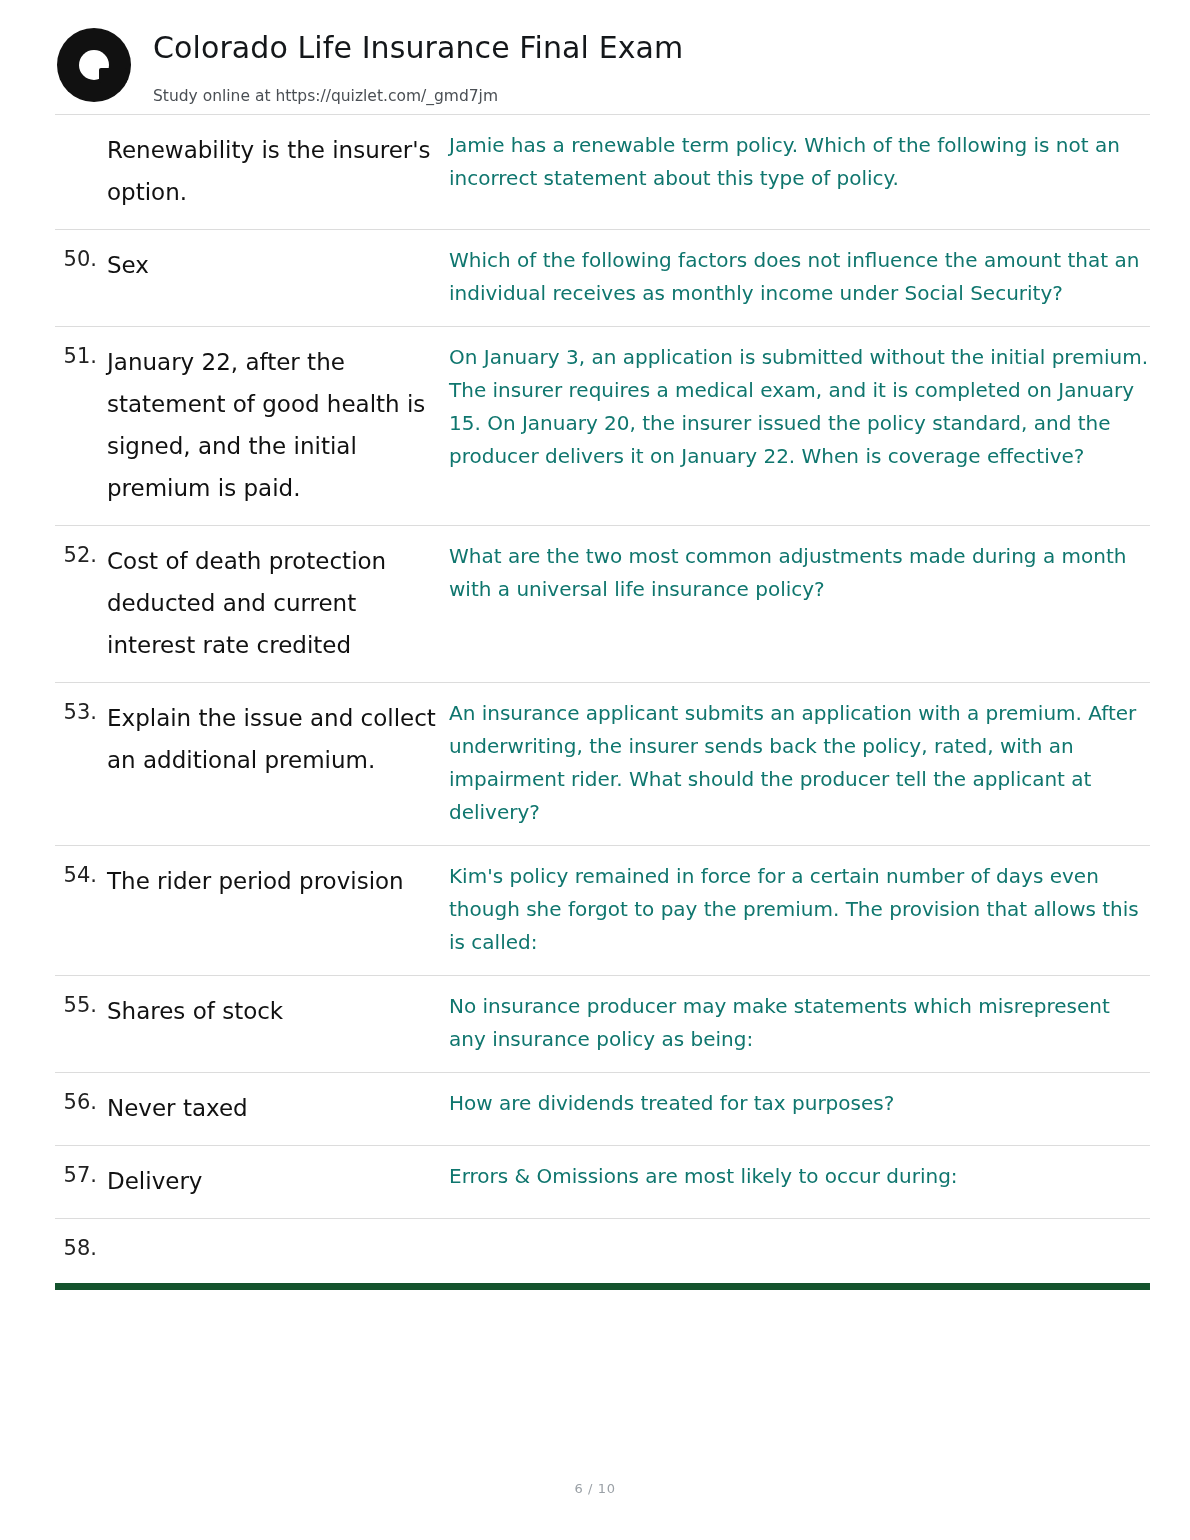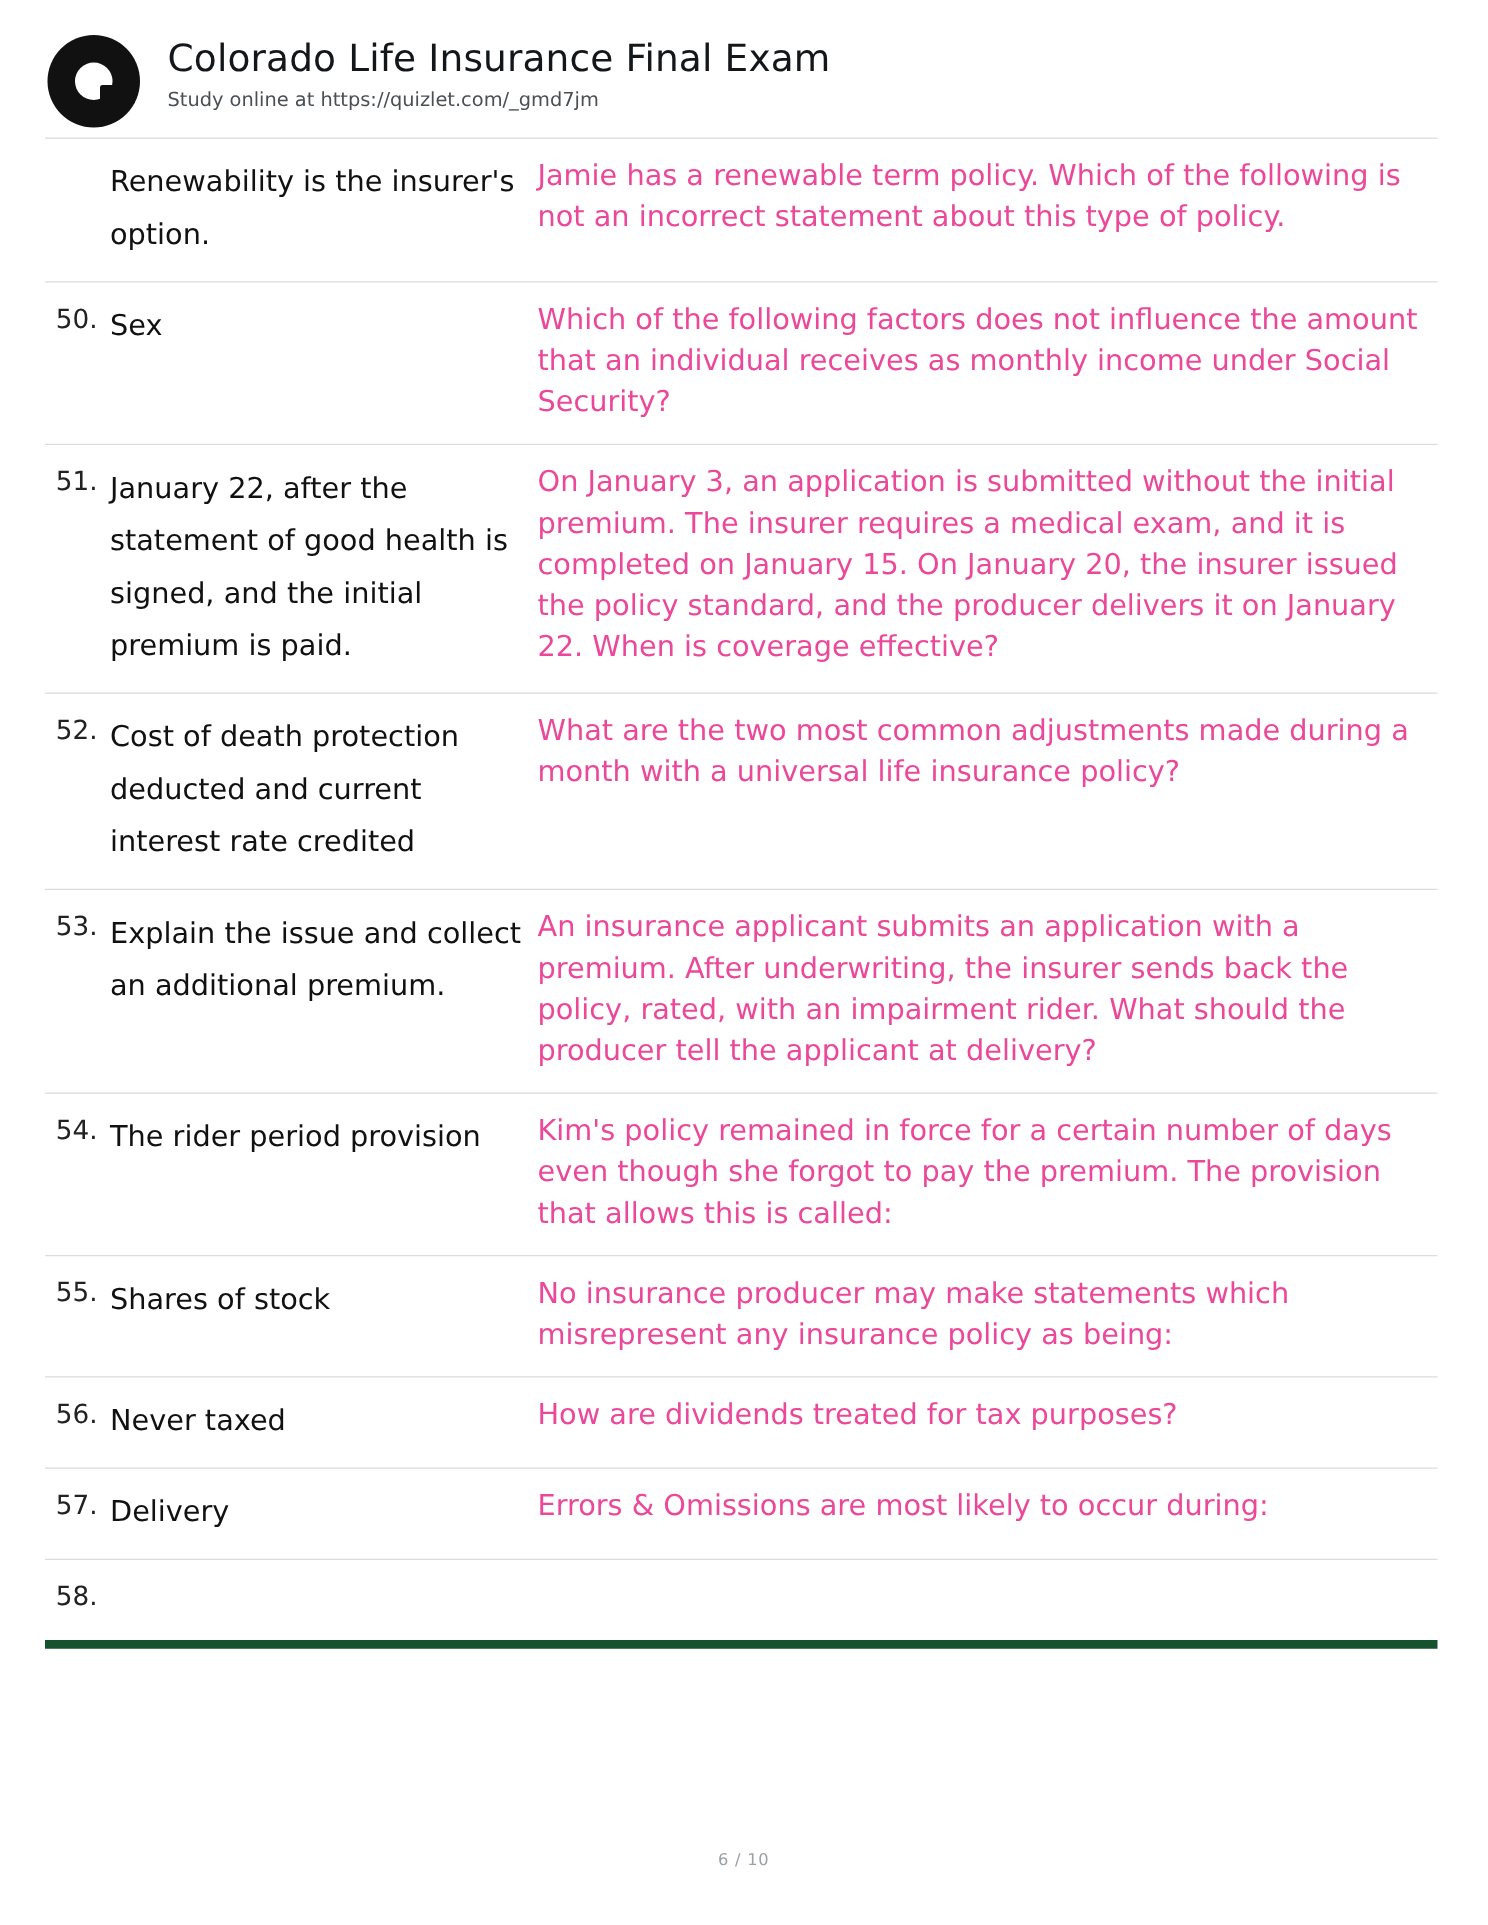--- a/index.html
+++ b/index.html
@@ -12,21 +12,21 @@
     height: 1540px;
     font-family: "DejaVu Sans", sans-serif;
     color: #111111;
     position: relative;
     overflow: hidden;
   }
   .page {
     width: 1190px;
     height: 1540px;
     box-sizing: border-box;
-    padding: 26px 40px 0 36px;
+    padding: 26px 40px 0 55px;
     position: relative;
   }
 
   
   .header {
     display: flex;
     align-items: flex-start;
     padding-left: 0px;
     margin-bottom: 8px;
   }
@@ -68,21 +68,21 @@
     font-size: 30px;
     line-height: 36px;
     font-weight: 400;
     color: #14171a;
     letter-spacing: 0.1px;
   }
   .doc-sub {
     font-size: 15.5px;
     line-height: 20px;
     color: #4a4f54;
-    margin-top: 4px;
+    margin-top: 20px;
     font-weight: 400;
   }
 
   
   .rows {
     margin-top: 6px;
     border-top: 1px solid #dcdcdc;
   }
   .row {
     display: flex;
@@ -109,23 +109,23 @@
     font-size: 23px;
     line-height: 42px;
     color: #111111;
     padding-right: 8px;
     box-sizing: border-box;
     word-wrap: break-word;
     hyphens: auto;
   }
   .def {
     flex: 1 1 auto;
-    font-size: 23px;
+    font-size: 20px;
     line-height: 33px;
-    color: #ec4899;
+    color: #0f766e;
     padding-left: 2px;
     box-sizing: border-box;
   }
 
   
   .footer {
     position: absolute;
     left: 0;
     right: 0;
     bottom: 44px;

